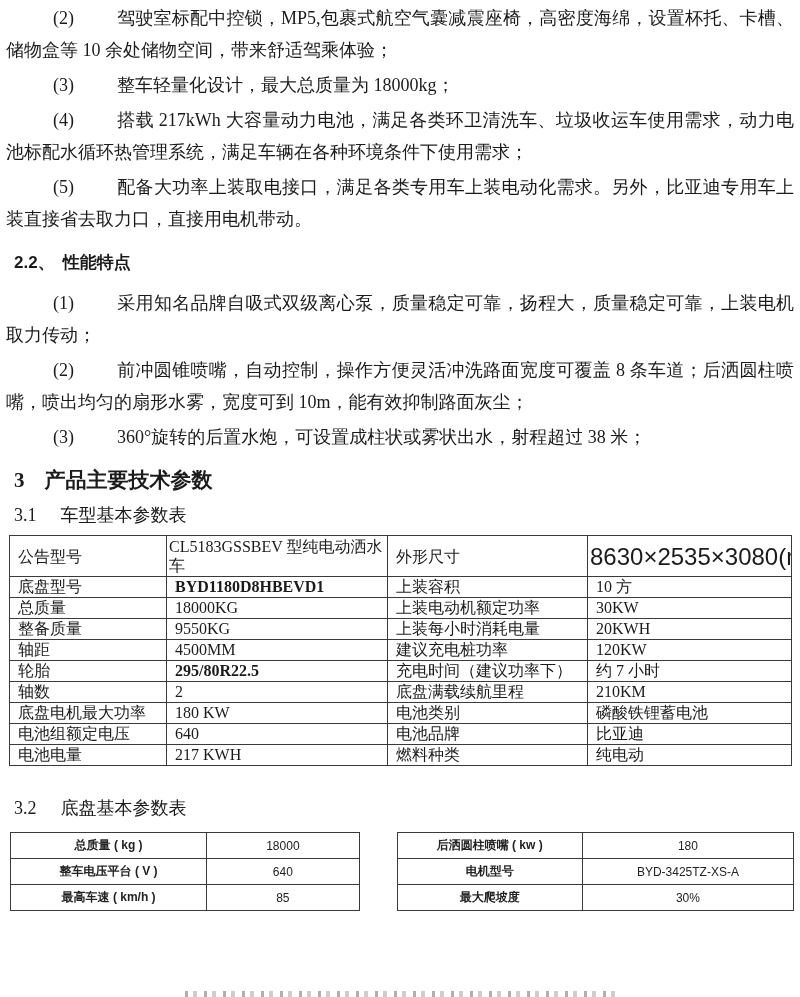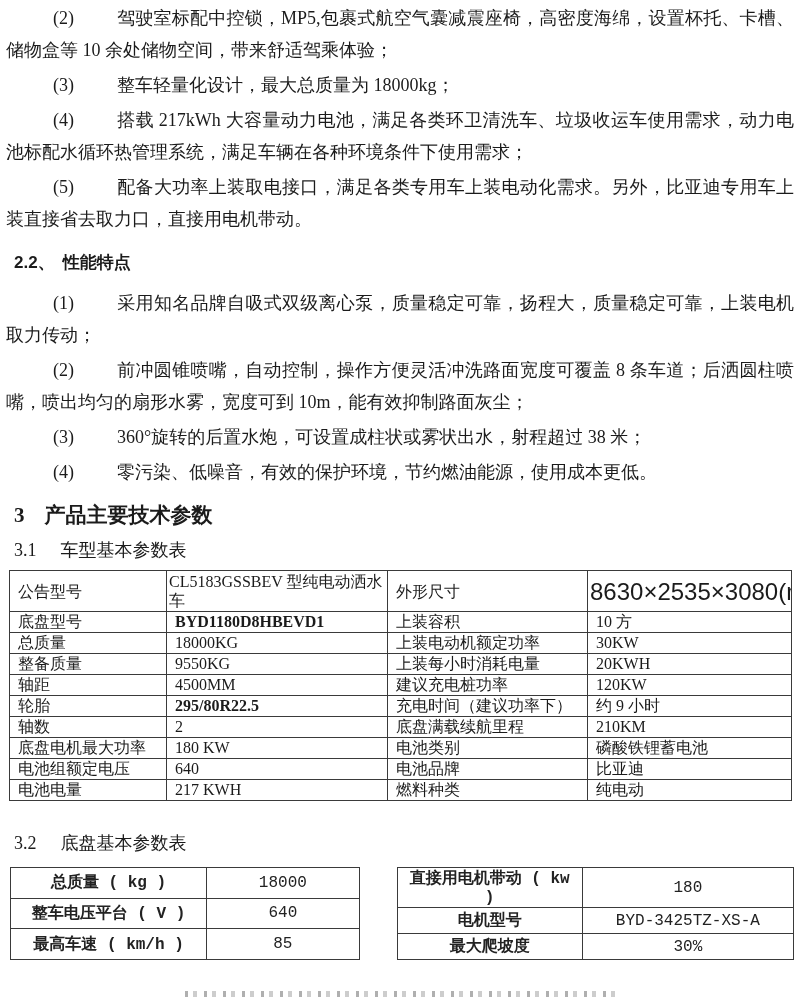--- a/index.html
+++ b/index.html
@@ -54,22 +54,22 @@
   table.t31 td.dim {
     font-family:"Liberation Sans","DejaVu Sans",sans-serif;
     font-size:24px; text-align:center; padding:0 2px;
   }
   table.t31 td.em { font-weight:bold;padding-left:8px; }
 
   
   .t32wrap { display:flex; gap:37px; margin:12px 0 0 4px; }
   table.t32 {
     border-collapse:collapse; table-layout:fixed;
-    font-family:Liberation Mono, monospace;
-    font-size:16px; color:#222;
+    font-family:Liberation Sans, sans-serif;
+    font-size:12px; color:#222;
   }
   table.t32 td {
     border:1px solid #3a3a3a; height:25px;
     text-align:center; vertical-align:middle;
     padding:0 4px; overflow:hidden;
   }
   table.t32 td.lbl { font-weight:bold; }
 
   
   .clip-line {
@@ -91,21 +91,20 @@
     <p class="para"><span class="pnum">(4)</span><span>搭载 217kWh 大容量动力电池，满足各类环卫清洗车、垃圾收运车使用需求，动力电池标配水循环热管理系统，满足车辆在各种环境条件下使用需求；</span></p>
     <p class="para"><span class="pnum">(5)</span><span>配备大功率上装取电接口，满足各类专用车上装电动化需求。另外，比亚迪专用车上装直接省去取力口，直接用电机带动。</span></p>
   </div>
 
   <div class="h-sub2"><span class="h-num">2.2、</span><span>性能特点</span></div>
 
   <div>
     <p class="para"><span class="pnum">(1)</span><span>采用知名品牌自吸式双级离心泵，质量稳定可靠，扬程大，质量稳定可靠，上装电机取力传动；</span></p>
     <p class="para"><span class="pnum">(2)</span><span>前冲圆锥喷嘴，自动控制，操作方便灵活冲洗路面宽度可覆盖 8 条车道；后洒圆柱喷嘴，喷出均匀的扇形水雾，宽度可到 10m，能有效抑制路面灰尘；</span></p>
     <p class="para"><span class="pnum">(3)</span><span>360°旋转的后置水炮，可设置成柱状或雾状出水，射程超过 38 米；</span></p>
-    <p class="para"><span class="pnum">(4)</span><span>零污染、低噪音，有效的保护环境，节约燃油能源，使用成本更低。</span></p>
   </div>
 
   <div class="h-main"><span class="h-num">3</span><span>产品主要技术参数</span></div>
 
   <div class="h-sub3"><span class="h-num">3.1</span><span>车型基本参数表</span></div>
 
   <table class="t31">
     <colgroup>
         <col style="width:157px">
         <col style="width:221px">
@@ -140,21 +139,21 @@
         <tr>
           <td>轴距</td>
           <td>4500MM</td>
           <td>建议充电桩功率</td>
           <td>120KW</td>
         </tr>
         <tr>
           <td>轮胎</td>
           <td class="em">295/80R22.5</td>
           <td>充电时间（建议功率下）</td>
-          <td>约 9 小时</td>
+          <td>约 7 小时</td>
         </tr>
         <tr>
           <td>轴数</td>
           <td>2</td>
           <td>底盘满载续航里程</td>
           <td>210KM</td>
         </tr>
         <tr>
           <td>底盘电机最大功率</td>
           <td>180 KW</td>
@@ -199,21 +198,21 @@
           </tr>
         </tbody>
     </table>
     <table class="t32">
       <colgroup>
           <col style="width:186px">
           <col style="width:212px">
         </colgroup>
       <tbody>
           <tr>
-            <td class="lbl">直接用电机带动 ( kw )</td>
+            <td class="lbl">后洒圆柱喷嘴 ( kw )</td>
             <td>180</td>
           </tr>
           <tr>
             <td class="lbl">电机型号</td>
             <td>BYD-3425TZ-XS-A</td>
           </tr>
           <tr>
             <td class="lbl">最大爬坡度</td>
             <td>30%</td>
           </tr>

